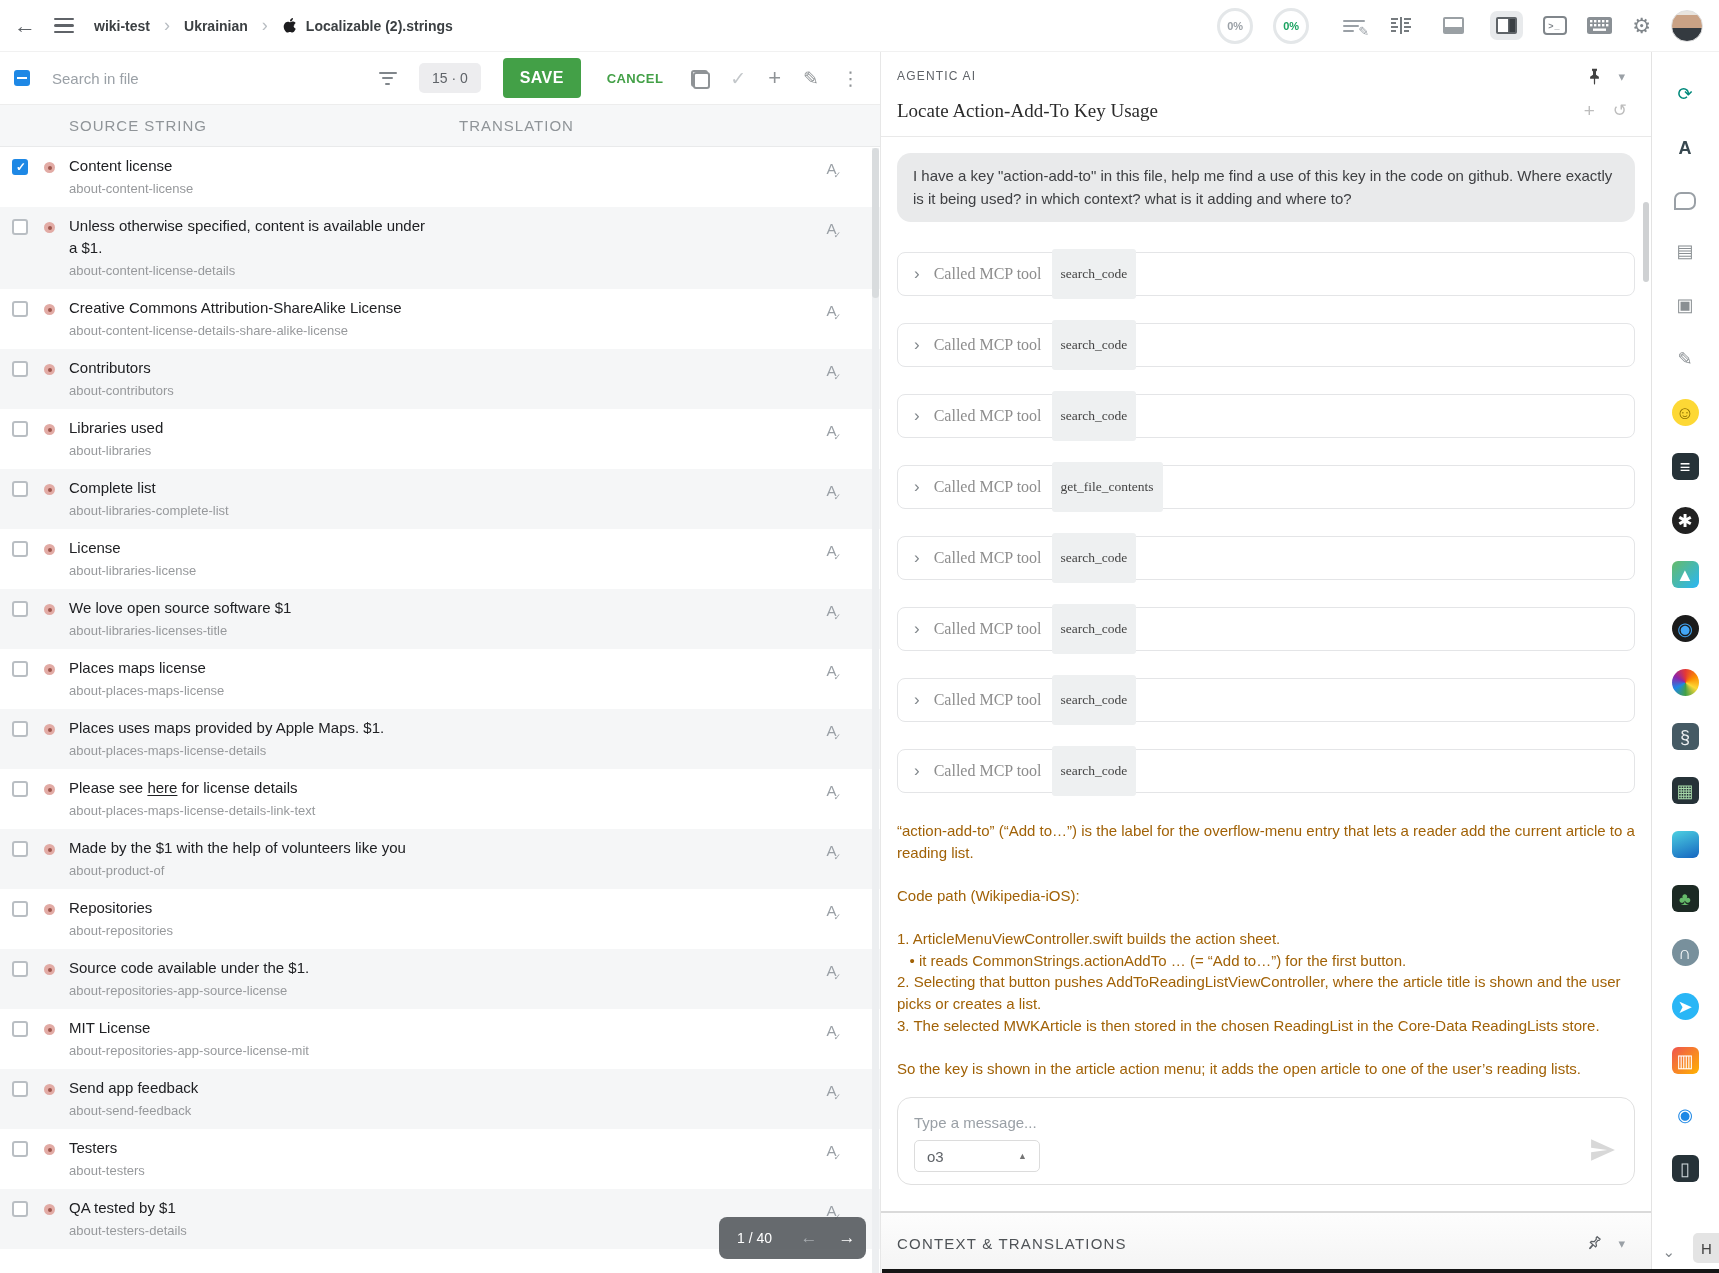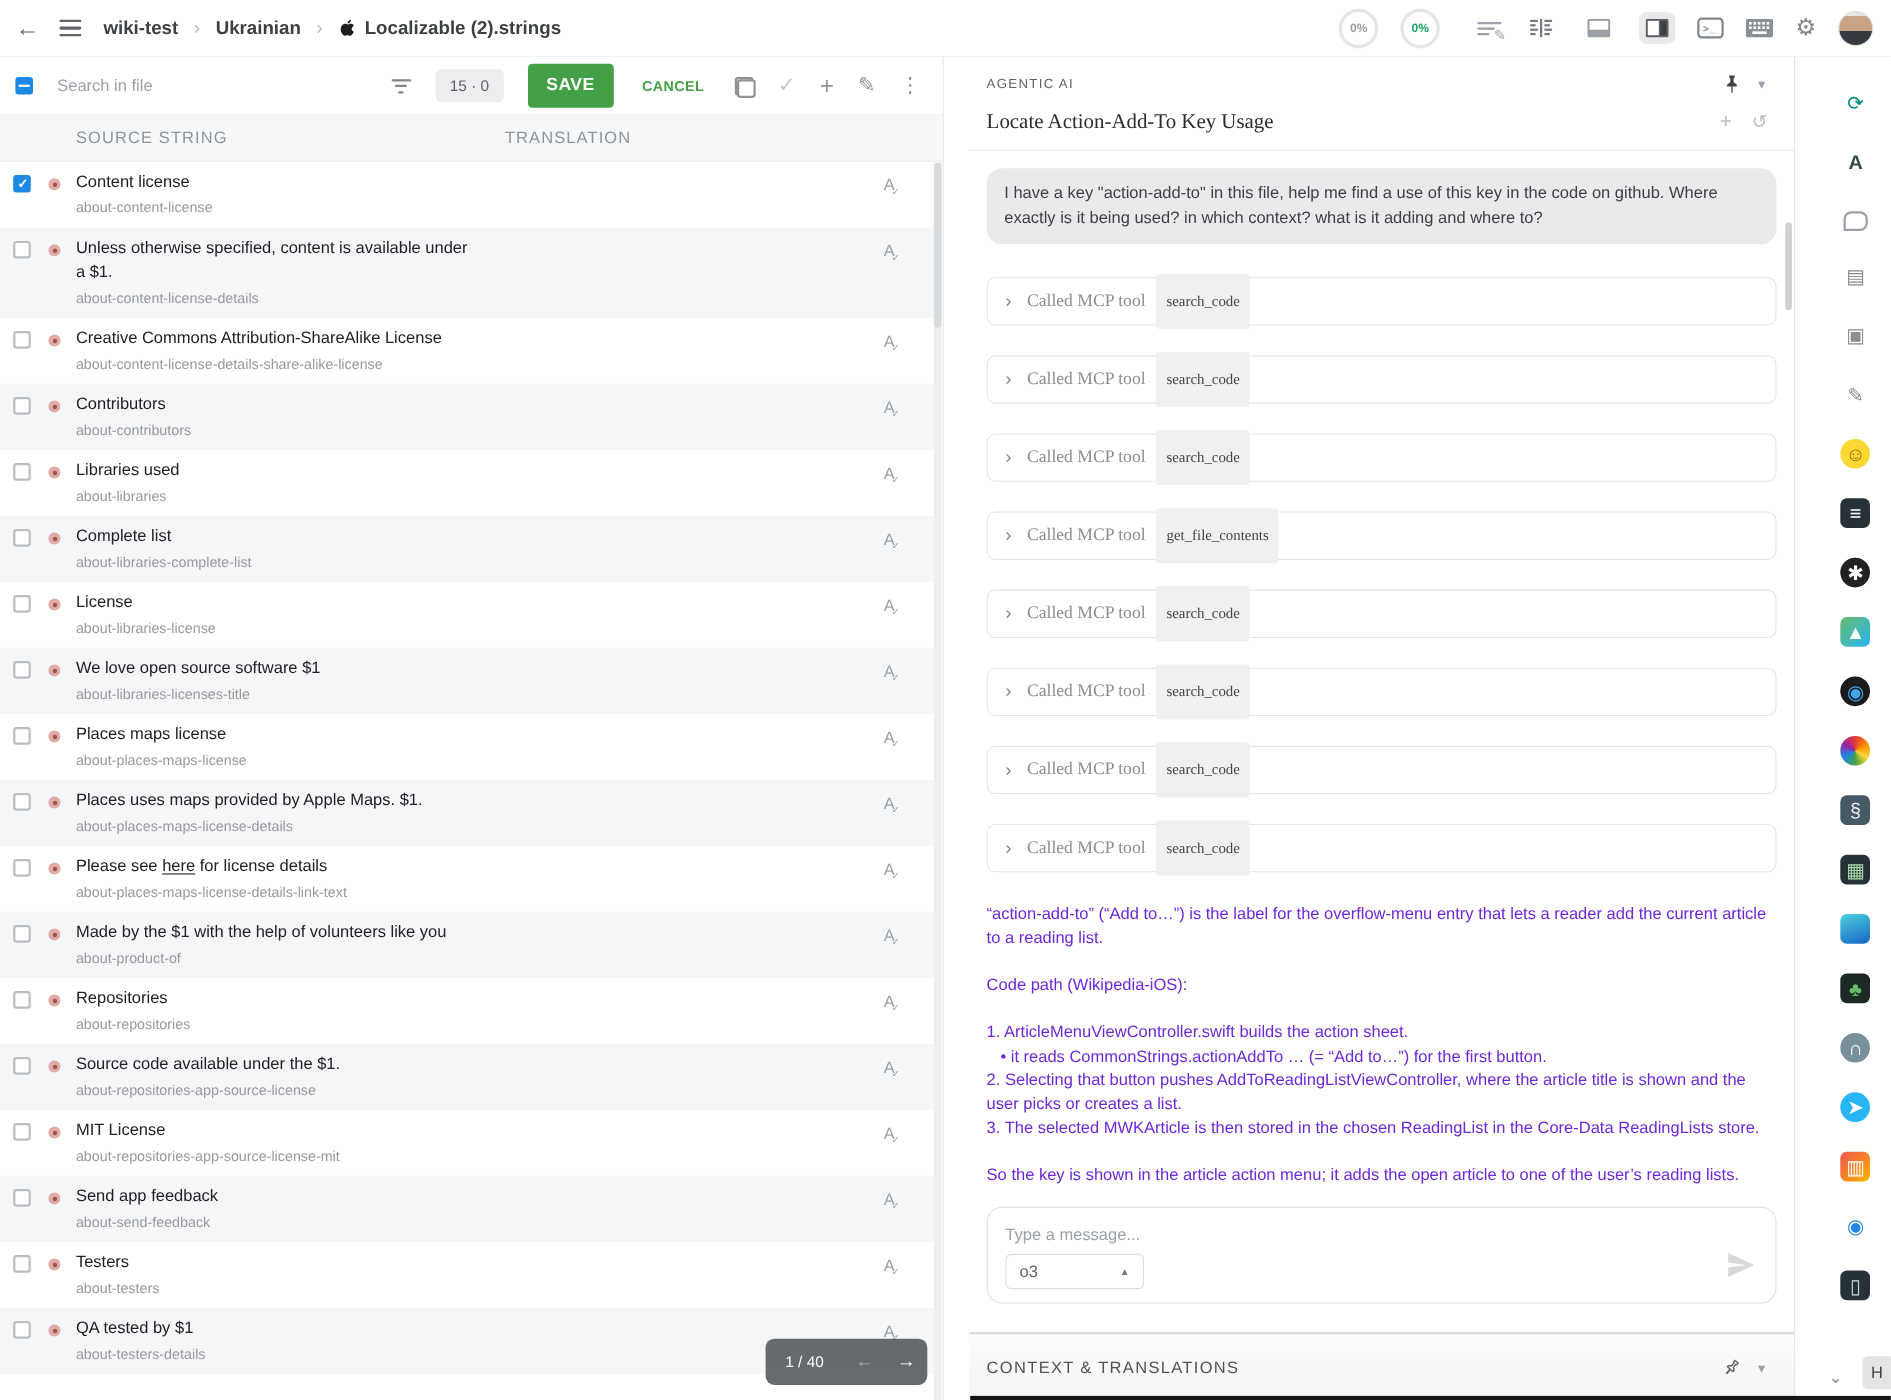--- a/index.html
+++ b/index.html
@@ -5,38 +5,38 @@
   * { box-sizing: border-box; margin:0; padding:0; }
   html,body { width:1719px; height:1273px; overflow:hidden; }
   body { font-family:"Liberation Sans", sans-serif; background:#fff; color:#202124; }
   .app { position:relative; width:1719px; height:1273px; overflow:hidden; }
 
   
   .topbar { height:52px; display:flex; align-items:center; padding:0 16px 0 14px; border-bottom:1px solid #f1f1f1; background:#fff; }
   .tb-ic { color:#5f6368; font-size:22px; line-height:1; margin-right:18px; cursor:pointer; }
   .burger { display:inline-block; width:20px; margin-right:20px; }
   .burger i { display:block; height:2.5px; background:#5f6368; margin:4px 0; border-radius:2px; }
-  .crumb { font-size:17px; font-weight:700; color:#3c4043; }
+  .crumb { font-size:14px; font-weight:700; color:#3c4043; }
   .crumb-sep { color:#b8bdc2; font-size:18px; margin:0 14px; }
   .apple-ic { display:inline-block; vertical-align:-3px; margin-right:9px; }
   .tb-right { margin-left:auto; display:flex; align-items:center; gap:20px; }
   .pct { width:36px; height:36px; border:3px solid #e4e7e9; border-radius:50%; display:flex; align-items:center; justify-content:center; font-size:11px; font-weight:700; }
   .tb-glyphs { display:flex; align-items:center; gap:20px; margin-left:14px; }
   .editlines { position:relative; width:22px; height:18px; }
   .editlines i { display:block; height:2px; background:#9aa0a6; margin:3px 0; border-radius:1px; }
   .editlines i:nth-child(2){ width:16px; } .editlines i:nth-child(3){ width:11px; }
   .editlines .pen { position:absolute; right:-4px; bottom:-4px; font-size:13px; color:#9aa0a6; }
   .viewbtn { padding:6px; border-radius:7px; display:flex; }
   .viewbtn.active { background:#e8eaec; }
   .terminal { width:24px; height:19px; border:2px solid #80868b; border-radius:4px; color:#80868b; font-size:9px; font-weight:700; display:flex; align-items:center; padding-left:3px; letter-spacing:1px;}
   .gear { font-size:21px; color:#80868b; }
   .avatar { width:32px; height:32px; border-radius:50%; background:linear-gradient(180deg,#e8e4de 0 12%, #caa285 12% 58%, #343a40 58%); border:1px solid #e0e0e0; }
 
   
-  .bodyrow { display:flex; height:1221px;gap:23px; }
+  .bodyrow { display:flex; height:1221px; }
 
   
   .left-panel { width:881px; border-right:1px solid #e7e7e7; position:relative; background:#fff; }
   .lp-toolbar { height:53px; display:flex; align-items:center; padding:0 20px 0 14px; border-bottom:1px solid #ededed; gap:0; }
   .master-cb { width:16px; height:16px; background:#1e88e5; border-radius:3px; position:relative; flex:none; }
   .master-cb::after { content:""; position:absolute; left:3px; right:3px; top:7px; height:2px; background:#fff; }
   .search-input { border:none; outline:none; font-size:15px; color:#3c4043; flex:1; margin-left:22px; background:transparent; }
   .search-input::placeholder { color:#9aa0a6; }
   .filter-ic { width:18px; margin:0 22px 0 8px; }
   .filter-ic i { display:block; height:2px; background:#80868b; margin:3.5px auto; border-radius:1px; }
@@ -87,21 +87,21 @@
   .conv-title { font-family:"Liberation Serif", serif; font-size:19px; color:#2b2b2b; }
   .title-icons { margin-left:auto; display:flex; gap:18px; color:#bdbdbd; font-size:19px; }
   .title-icons span { cursor:pointer; }
 
   .ai-scroll { flex:1; overflow:hidden; padding:16px 16px 0; }
   .bubble { background:#e9eaeb; border-radius:14px; padding:12px 16px; font-size:15px; line-height:1.5; color:#3f4043; margin-bottom:30px; }
   .toolrow { height:44px; border:1px solid #e4e5e7; border-radius:8px; display:flex; align-items:center; padding:0 16px; margin-bottom:27px; cursor:pointer; }
   .toolrow .tchev { color:#80868b; font-size:17px; margin-right:14px; }
   .tool-label { font-family:"Liberation Serif", serif; font-size:16px; color:#8d8d8d; }
   .tool-badge { font-family:"Liberation Serif", serif; font-size:13.5px; color:#454545; background:#eef0f1; border-radius:3px; padding:17px 9px; margin-left:10px; }
-  .answer p { font-size:15px; line-height:1.46; color:#6d28d9; margin-bottom:21px; white-space:pre-wrap; }
+  .answer p { font-size:15px; line-height:1.46; color:#a16207; margin-bottom:21px; white-space:pre-wrap; }
 
   .ai-inputbox { margin:0 16px 26px; border:1px solid #e0e0e0; border-radius:14px; height:88px; position:relative; padding:16px; }
   .msg-placeholder { font-size:15px; color:#9aa0a6; }
   .model-select { position:absolute; left:16px; bottom:12px; border:1px solid #dcdcdc; border-radius:5px; width:126px; height:32px; display:flex; align-items:center; padding:0 12px; font-size:15px; color:#5f6368; cursor:pointer; }
   .model-caret { margin-left:auto; font-size:9px; color:#757575; }
   .send-ic { position:absolute; right:18px; bottom:22px; cursor:pointer; }
 
   .ctx-head { height:62px; border-top:2px solid #dadada; background:linear-gradient(#fdfdfd,#f4f4f4); display:flex; align-items:center; padding:0 26px 0 16px; }
   .ctx-title { font-size:15px; letter-spacing:1.2px; color:#4f5357; }
   .ctx-icons { margin-left:auto; display:flex; align-items:center; gap:16px; }

